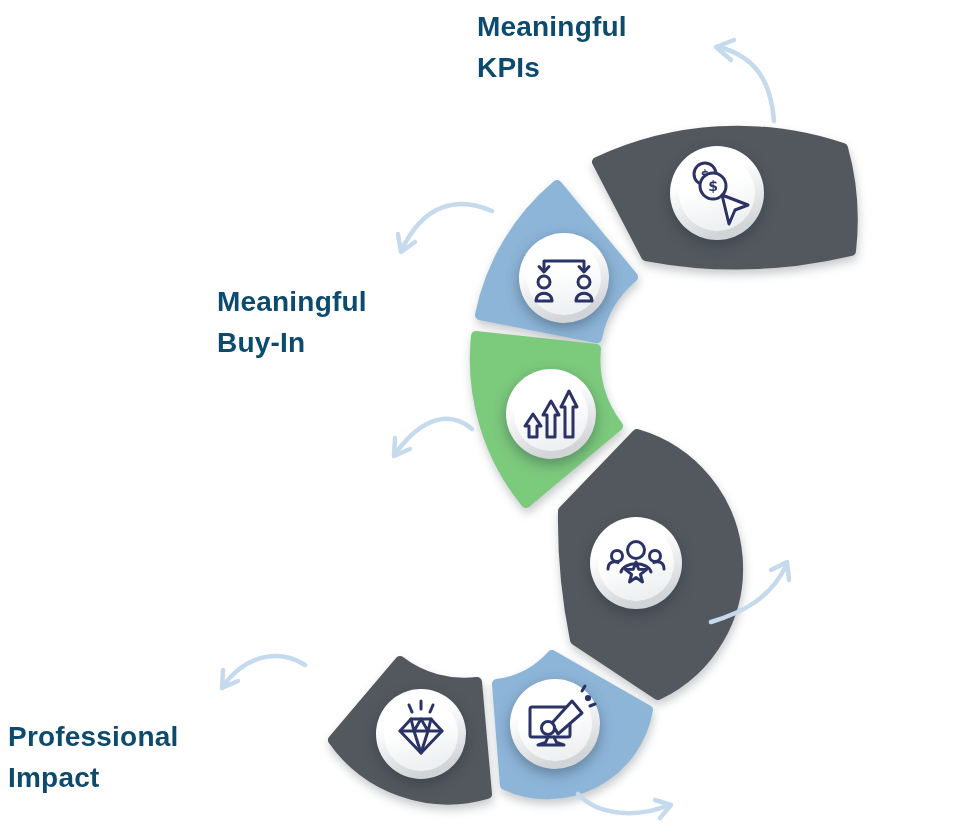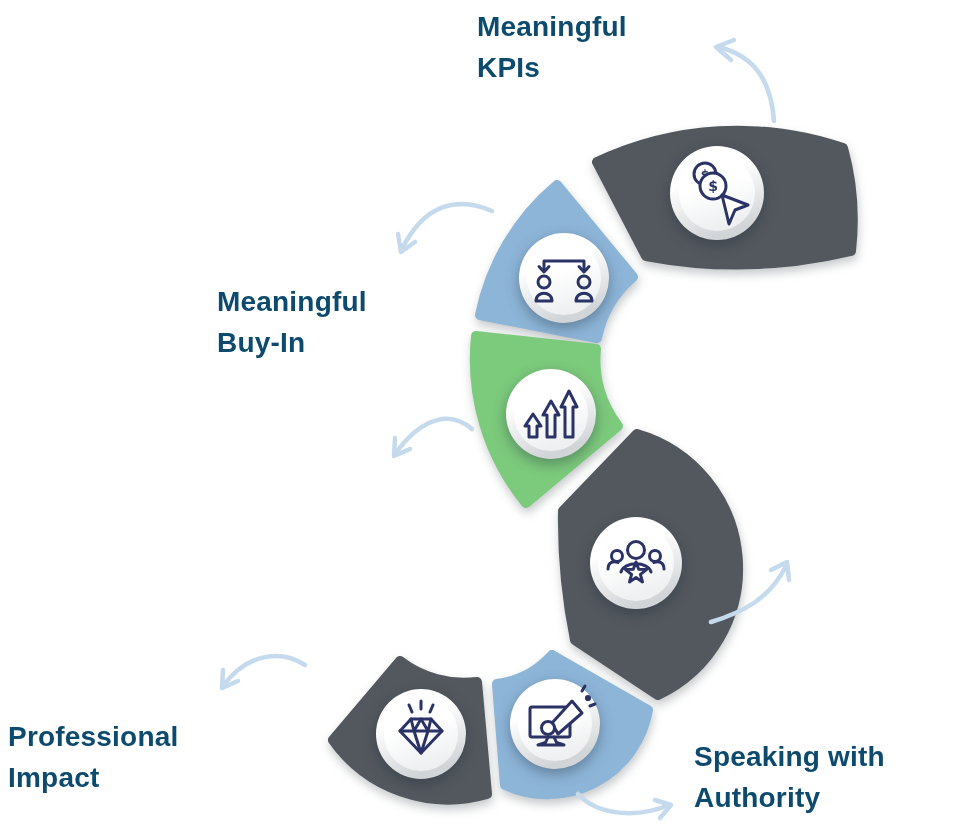--- a/index.html
+++ b/index.html
@@ -152,16 +152,14 @@
 
     </g>
   </svg>
 
   <div class="label" style="left:477px;top:6px;">Meaningful
 KPIs</div>
   <div class="label" style="left:217px;top:281px;">Meaningful
 Buy-In</div>
   <div class="label" style="left:8px;top:716px;">Professional
 Impact</div>
-  <div class="label" style="left:694px;top:736px;">Speaking with
-Authority</div>
 
 </div>
 
 </body></html>

